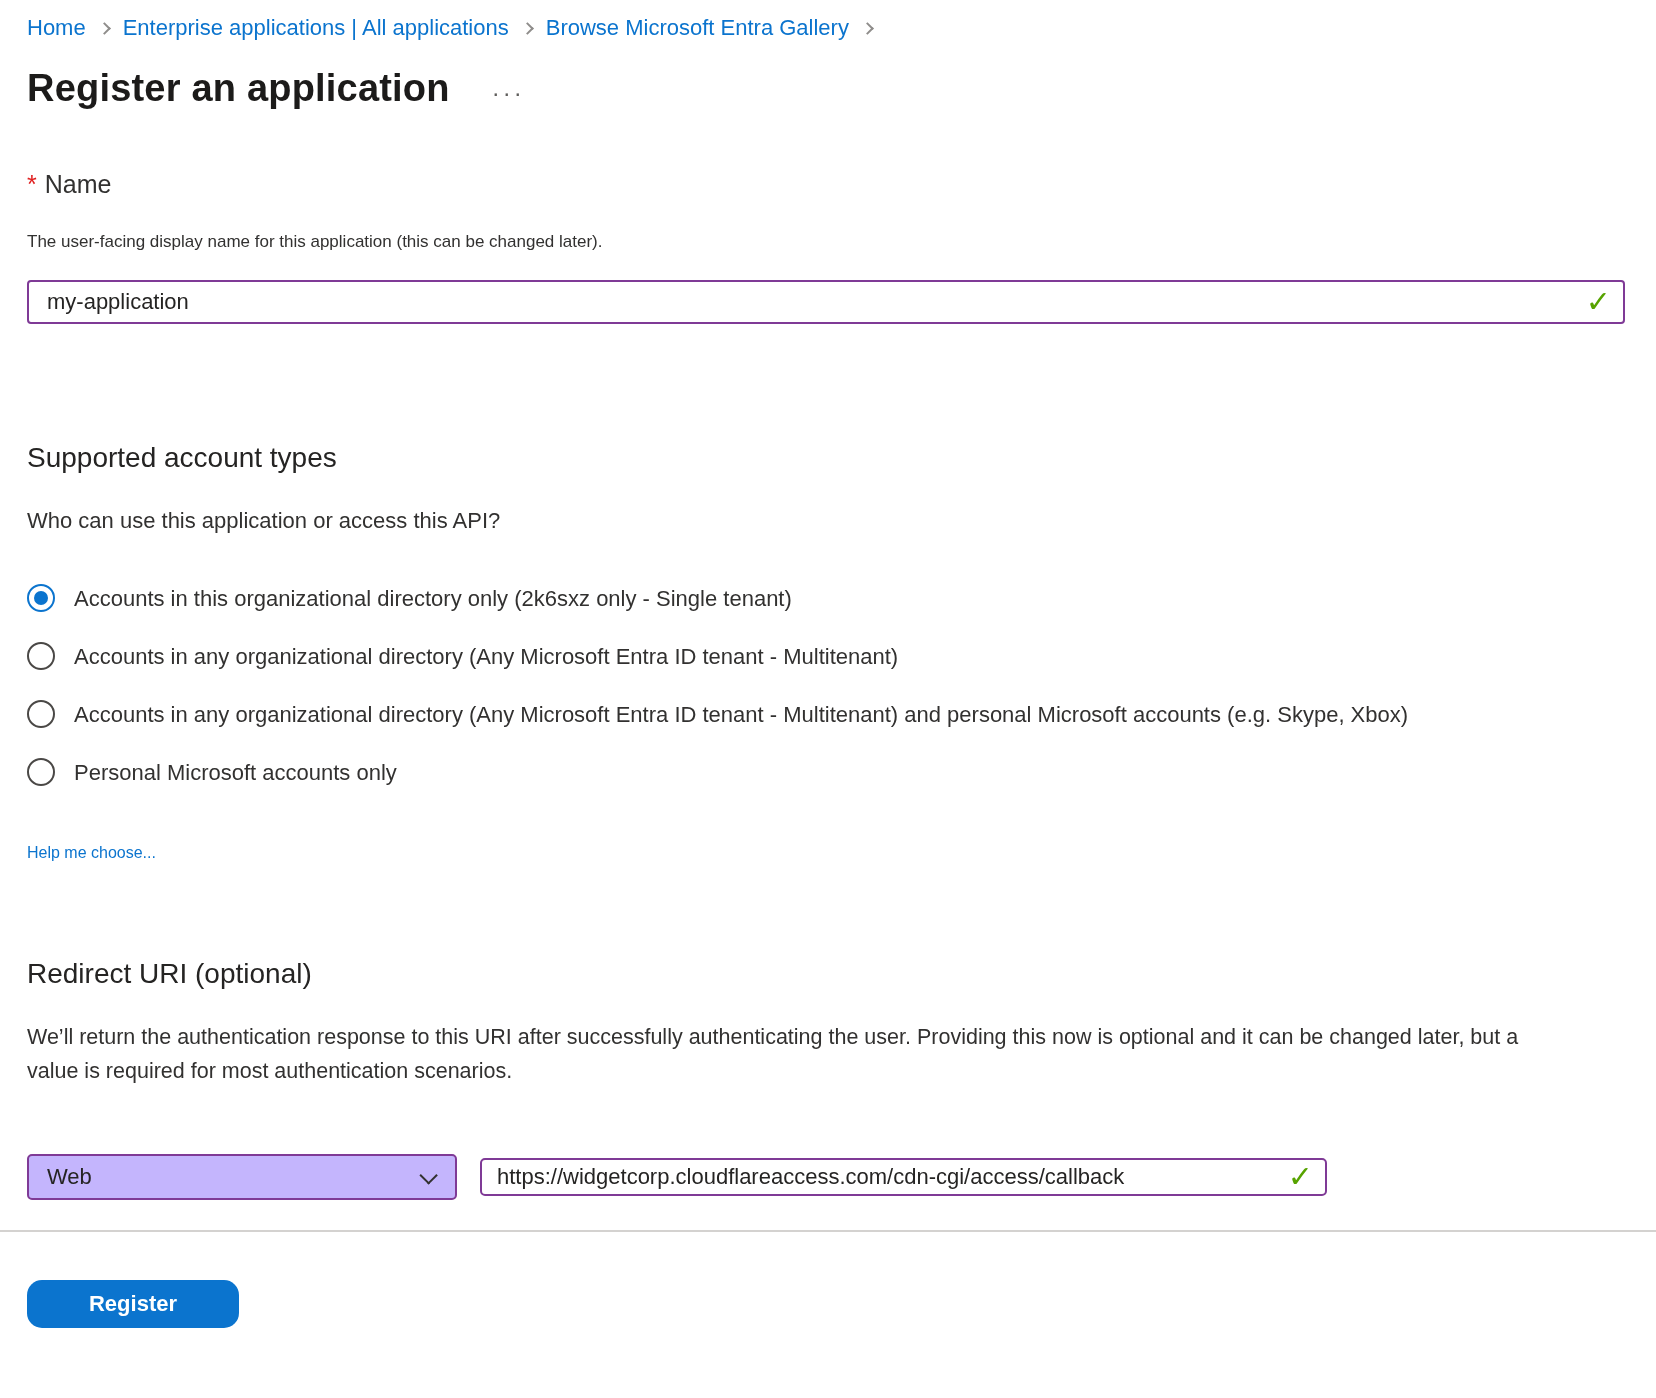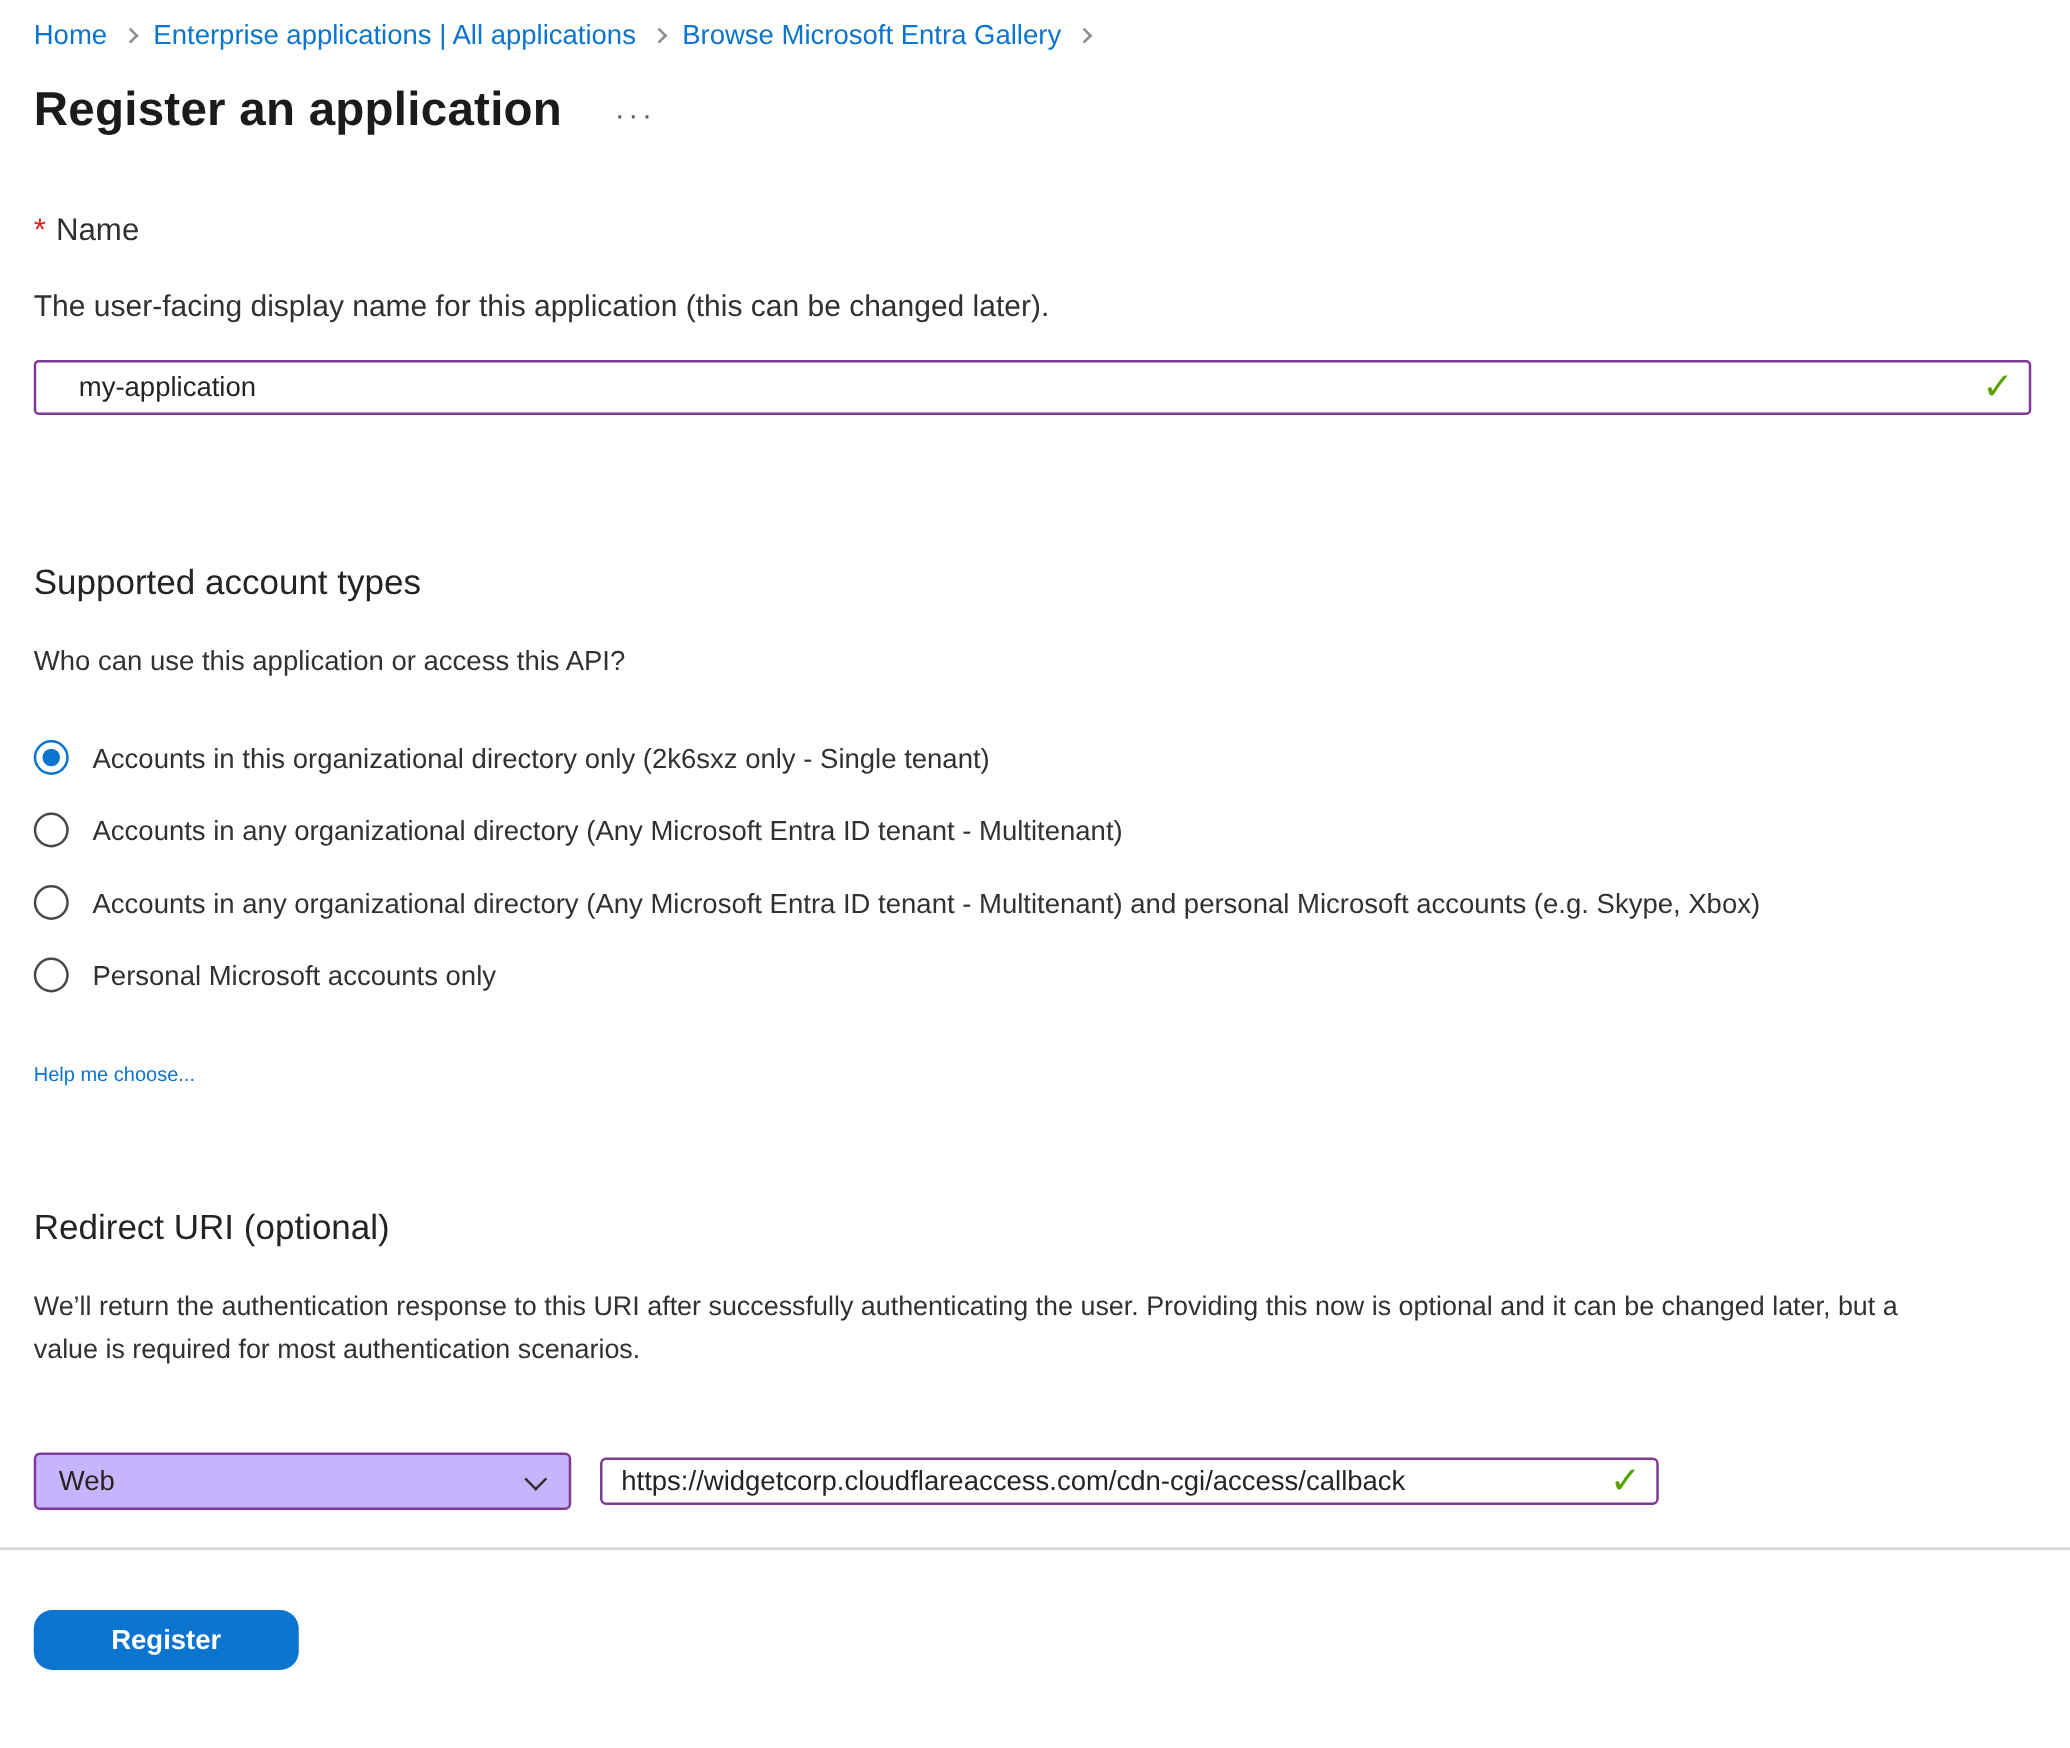--- a/index.html
+++ b/index.html
@@ -22,29 +22,29 @@
   }
 
   
   .title-row { display: flex; align-items: center; margin-top: 24px; }
   h1 { font-size: 38px; line-height: 44px; font-weight: 700; color: #1c1b1a; letter-spacing: 0.2px; }
   .more-dots { color: #605e5c; font-size: 24px; letter-spacing: 3px; margin-left: 42px; margin-top: 10px; cursor: pointer; }
 
   
   .name-label { margin-top: 60px; font-size: 25px; color: #323130; }
   .required-star { color: #e02020; margin-right: 8px; font-size: 25px; }
-  .field-desc { margin-top: 33px; font-size: 24px; color: #323130; }
+  .field-desc { margin-top: 33px; font-size: 17px; color: #323130; }
 
   .input-wrap { position: relative; margin-top: 28px; width: 1598px; }
   .text-input {
     width: 100%; height: 44px;
     border: 2.5px solid #7f3a96; border-radius: 4px;
     font-family: "Liberation Sans", sans-serif;
     font-size: 22px; color: #252423;
-    padding: 0 52px 0 34px; outline: none; background: #fff;
+    padding: 0 52px 0 18px; outline: none; background: #fff;
   }
   .valid-check {
     position: absolute; right: 14px; top: 50%; transform: translateY(-52%);
     color: #57a300; font-size: 30px; pointer-events: none;
   }
 
   
   .section-heading { font-size: 28px; color: #252423; font-weight: 400; }
   .heading-account { margin-top: 118px; }
   .question { margin-top: 34px; font-size: 22px; }

